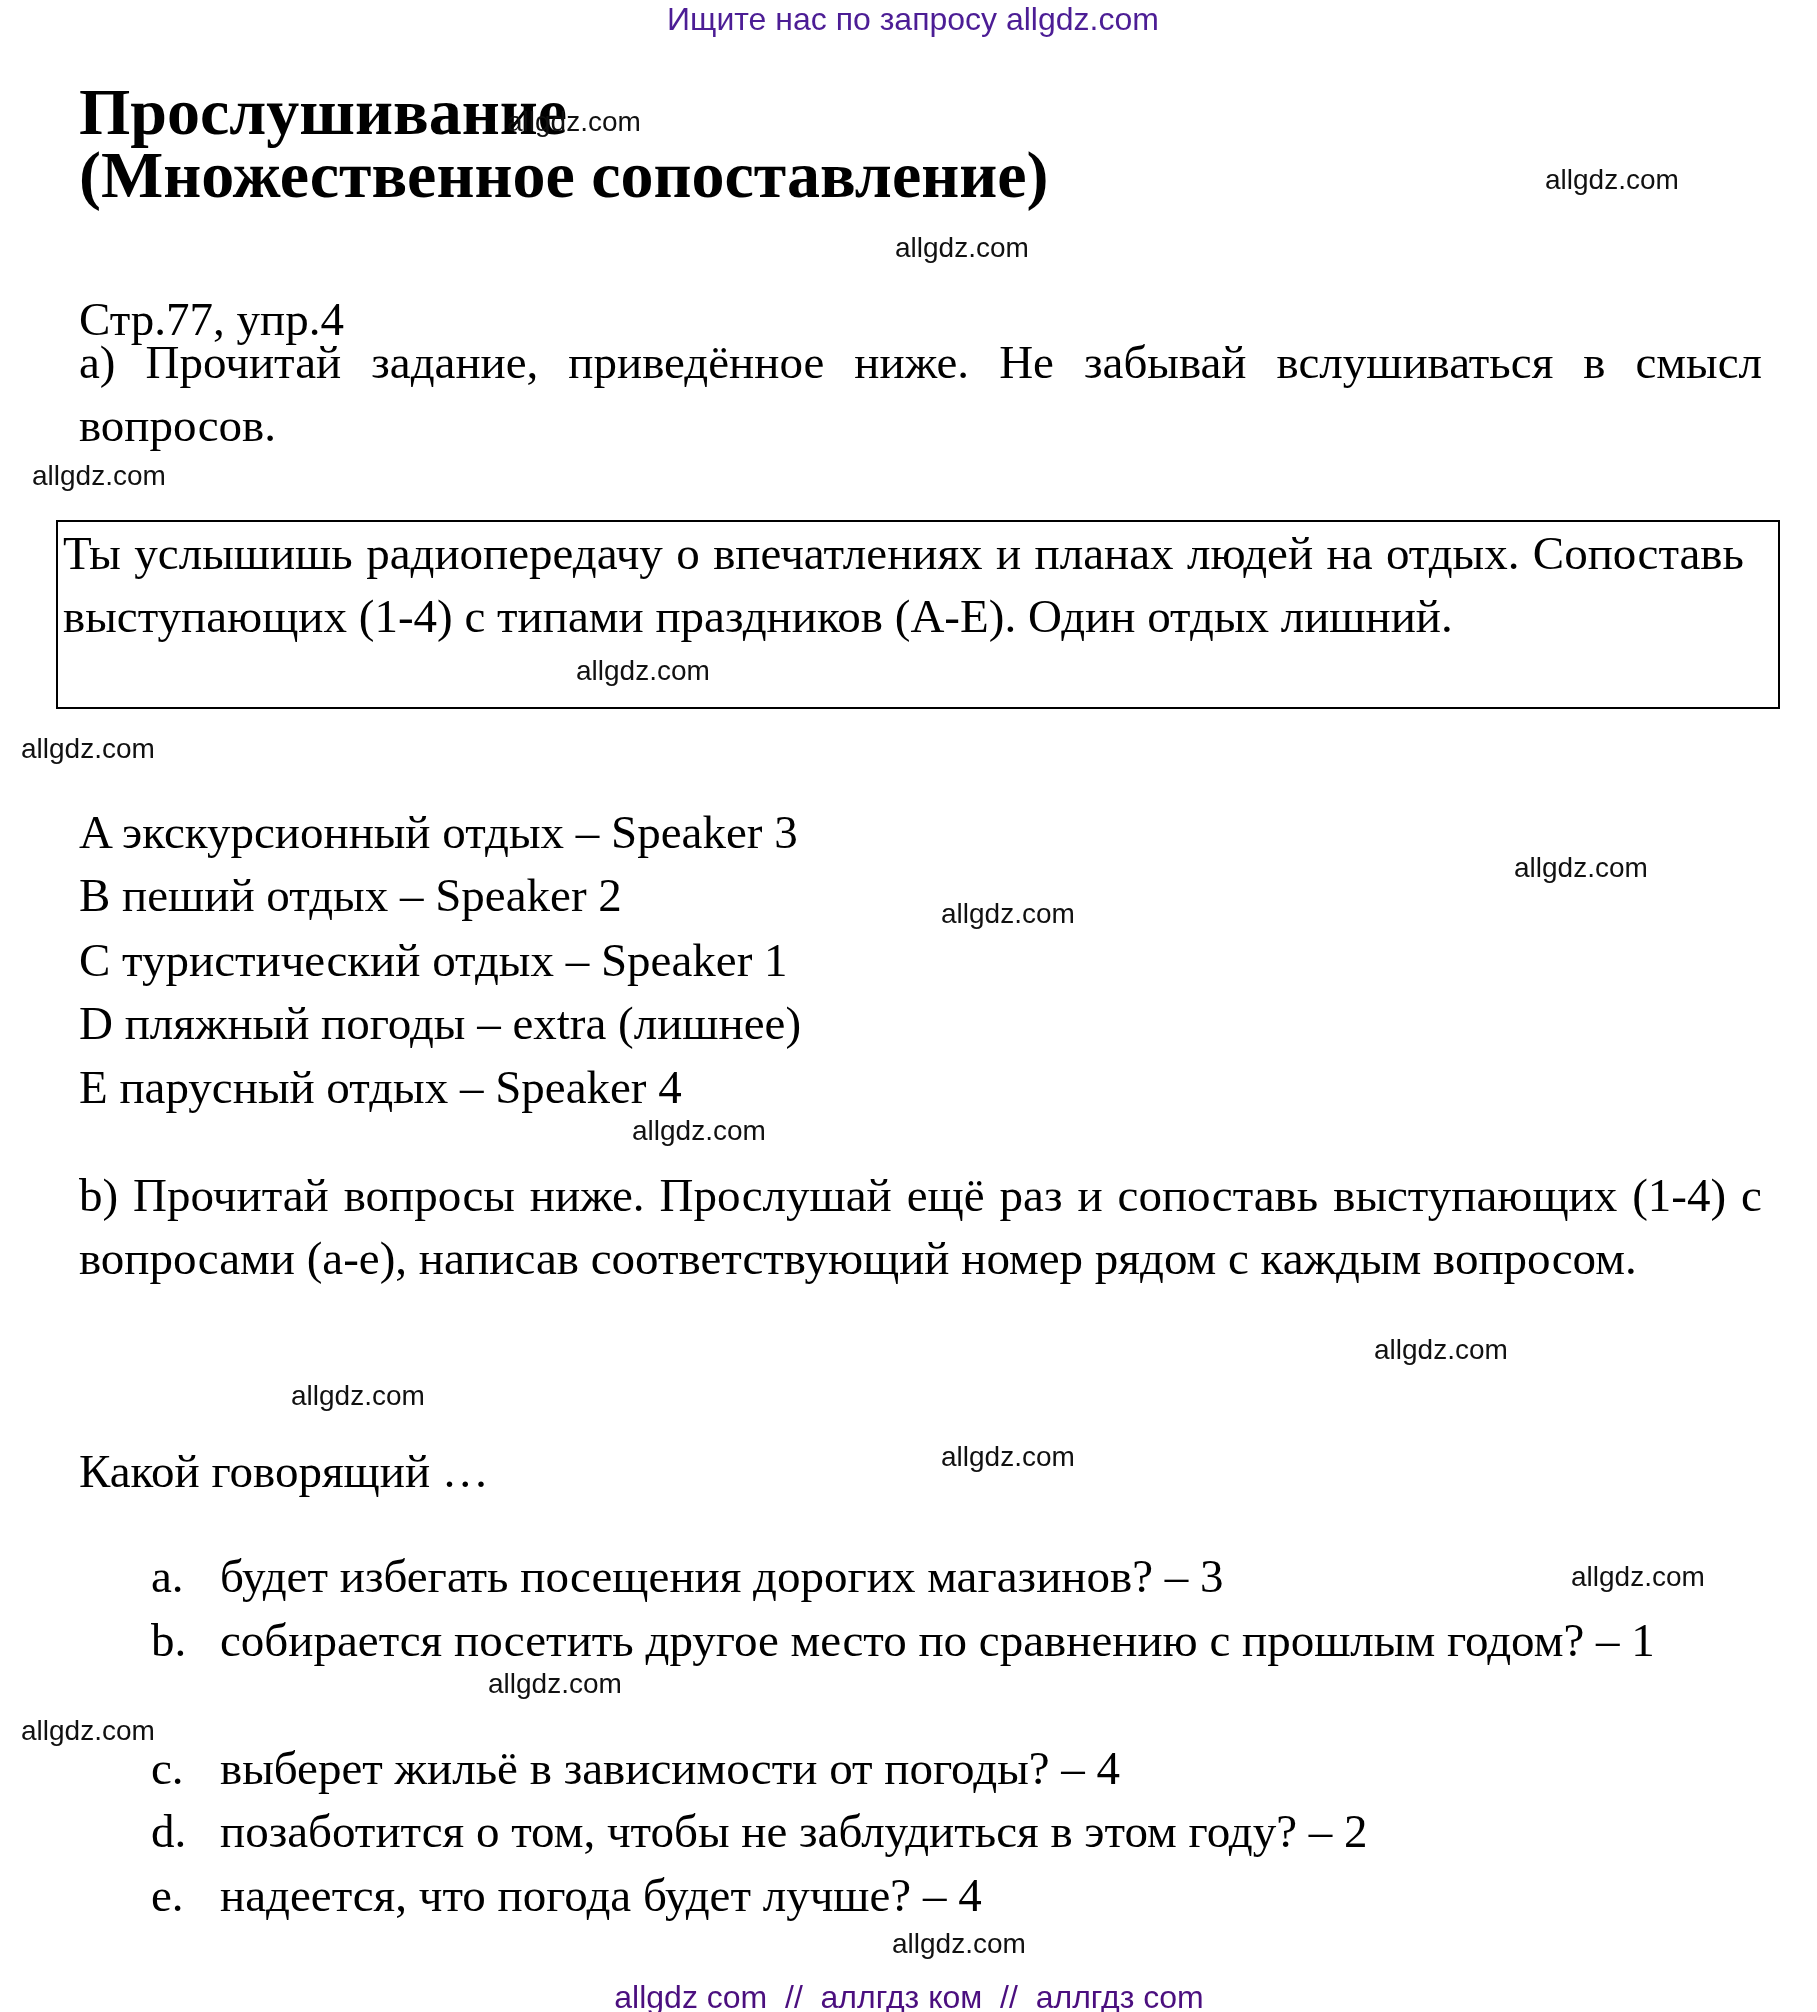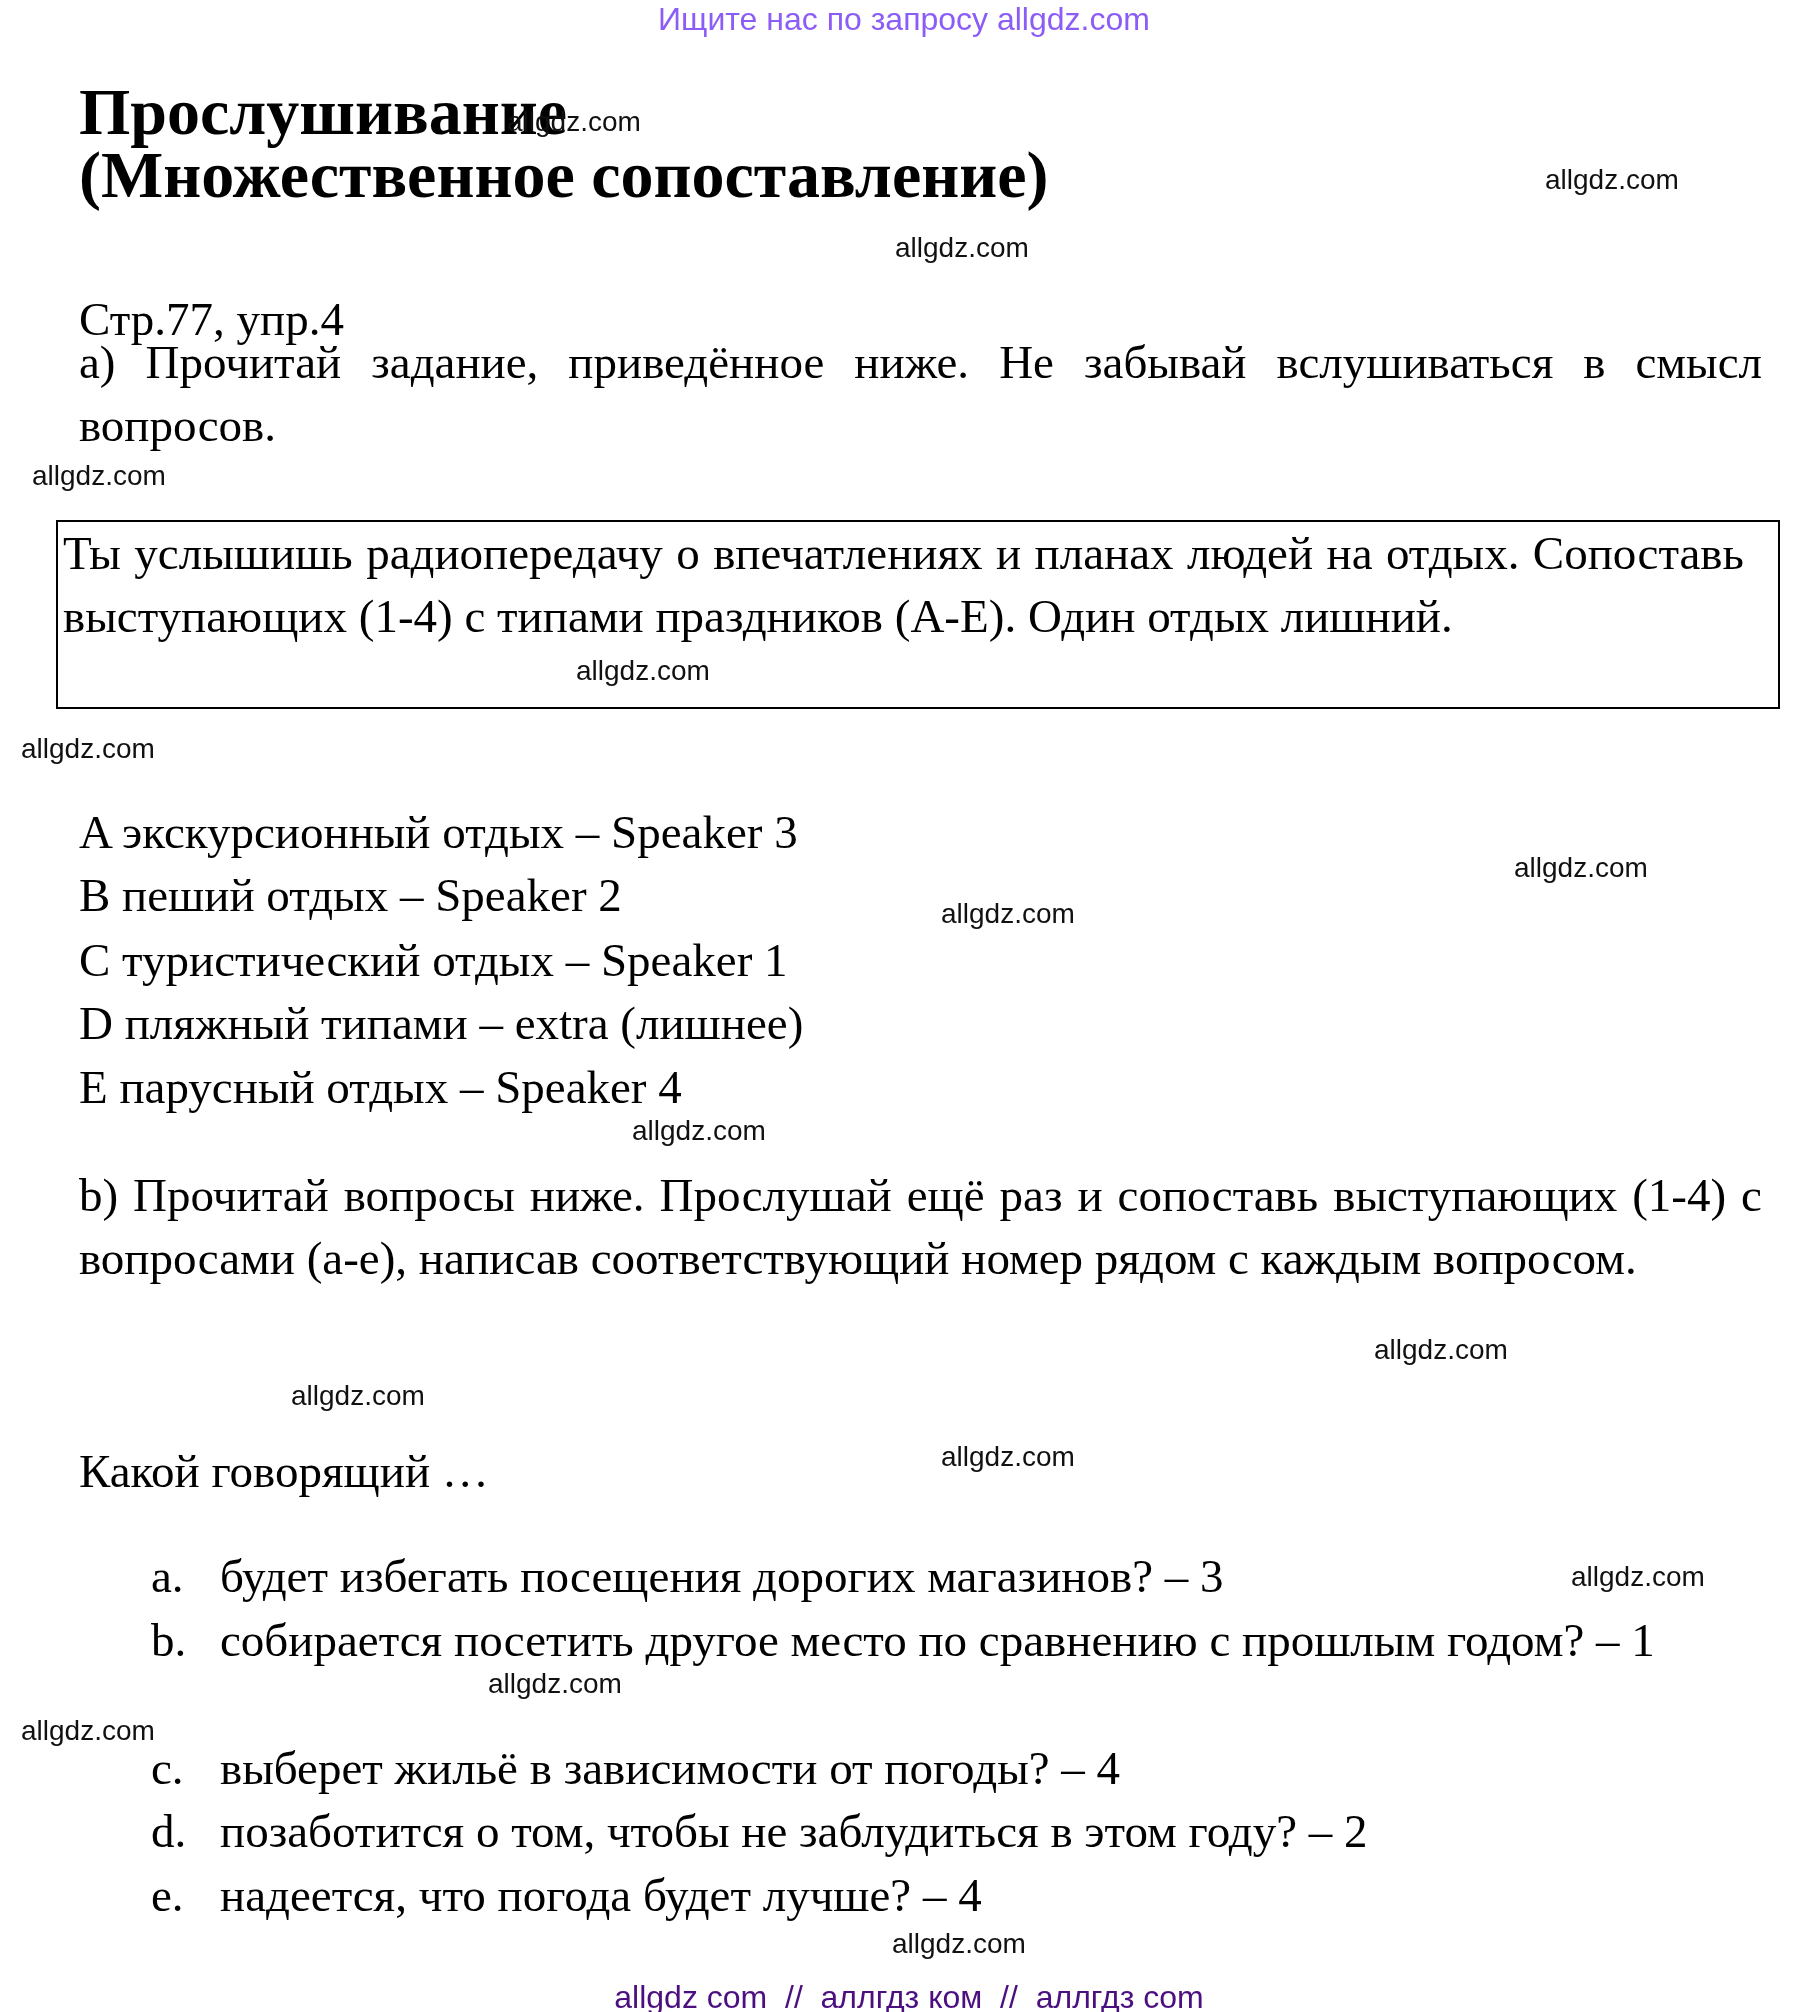--- a/index.html
+++ b/index.html
@@ -1,20 +1,20 @@
 <!DOCTYPE html>
 <html style="font-size:15px"><head>
 <meta charset="utf-8">
 <style>
   html, body { margin:0; padding:0; background:#ffffff; }
   body { width:1818px; height:2013px; position:relative; overflow:hidden;
          font-family:"Liberation Serif", serif; color:#000; }
   .wm { position:absolute; font-family:"Liberation Sans", sans-serif; font-size:28px; color:#111; white-space:nowrap; }
-  .top-banner { position:absolute; top:0; left:0; width:1808px; text-align:center;
-                font-family:"Liberation Sans", sans-serif; font-size:32px; color:#8b5cf6; line-height:38px; }
+  .top-banner { position:absolute; top:0; left:9px; width:1808px; text-align:center;
+                font-family:"Liberation Sans", sans-serif; font-size:32px; color:#4c1d95; line-height:38px; }
   .title { position:absolute; left:79px; font-weight:bold; font-size:66px; line-height:62px; }
   .body-line { position:absolute; left:79px; font-size:47px; line-height:63px;margin-top:20px; }
   .justified { position:absolute; left:79px; width:1683px; font-size:47px; line-height:63px;
                text-align:justify; text-align-last:left; }
   .box { position:absolute; left:56px; top:520px; width:1724px; height:189px; border:2.8px solid #000; box-sizing:border-box; }
   .box-text { position:absolute; left:5px; top:0px; width:1681px; font-size:47px; line-height:63px; text-align:justify; }
   .q-row { position:absolute; left:151px; width:1610px; font-size:47px; line-height:63px; }
   .q-letter { position:absolute; left:0; }
   .q-text { position:absolute; left:69px; width:1541px; text-align:justify; text-align-last:left; }
   .footer { position:absolute; top:1978px; left:0; width:1818px; text-align:center;
@@ -33,21 +33,21 @@
 <div class="justified" style="top:331px;">а) Прочитай задание, приведённое ниже. Не забывай вслушиваться в смысл вопросов.</div>
 
 <div class="box">
   <div class="box-text">Ты услышишь радиопередачу о впечатлениях и планах людей на отдых. Сопоставь выступающих (1-4) с типами праздников (A-E). Один отдых лишний.</div>
 </div>
 
 <div>
   <div class="body-line" style="top:781px;"><span>A</span> <span>экскурсионный отдых – Speaker 3</span></div>
   <div class="body-line" style="top:844px;"><span>B</span> <span>пеший отдых – Speaker 2</span></div>
   <div class="body-line" style="top:909px;"><span>C</span> <span>туристический отдых – Speaker 1</span></div>
-  <div class="body-line" style="top:972px;"><span>D</span> <span>пляжный типами – extra (лишнее)</span></div>
+  <div class="body-line" style="top:972px;"><span>D</span> <span>пляжный погоды – extra (лишнее)</span></div>
   <div class="body-line" style="top:1036px;"><span>E</span> <span>парусный отдых – Speaker 4</span></div>
 </div>
 
 <div class="justified" style="top:1164px;">b) Прочитай вопросы ниже. Прослушай ещё раз и сопоставь выступающих (1-4) с вопросами (a-e), написав соответствующий номер рядом с каждым вопросом.</div>
 
 <div class="body-line" style="top:1420px;text-align:right;">Какой говорящий …</div>
 
 <div>
   <div class="q-row" style="top:1545px;">
     <span class="q-letter">a.</span>

